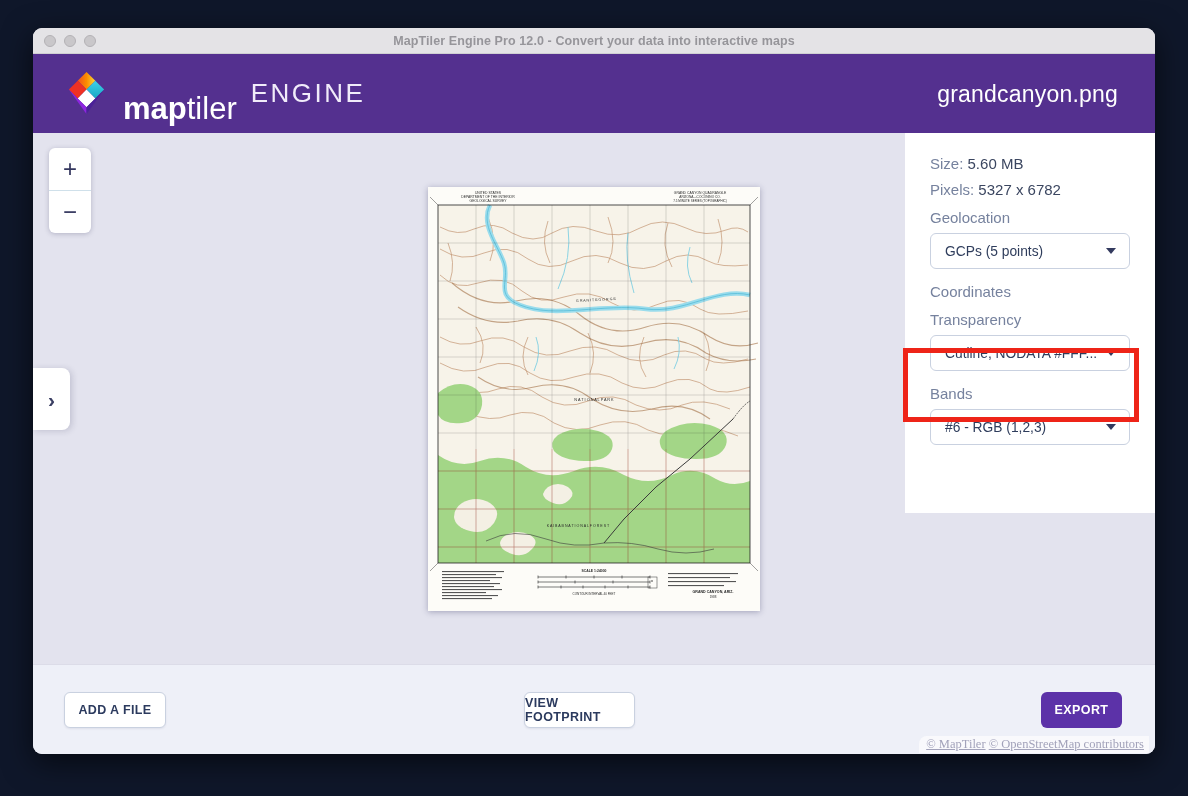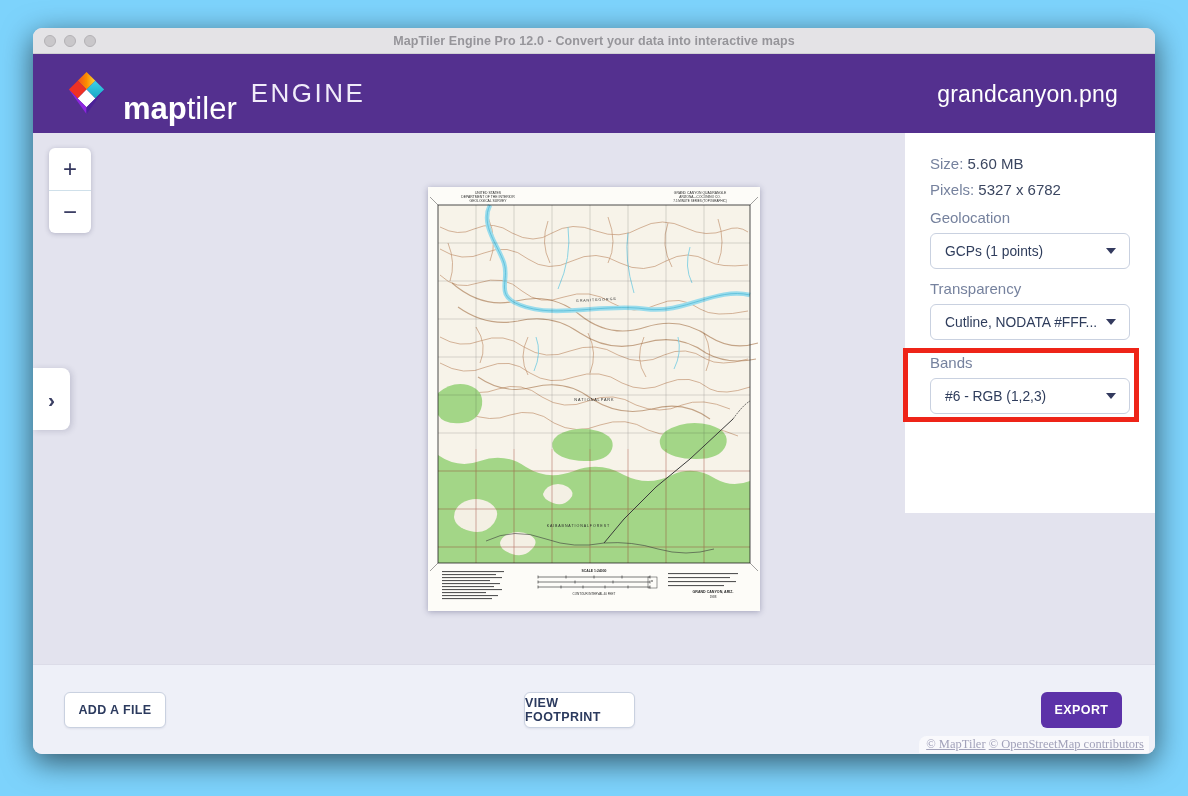--- a/index.html
+++ b/index.html
@@ -1,18 +1,18 @@
 <!DOCTYPE html>
 <html><head>
 <meta charset="utf-8">
 <style>
   * { margin:0; padding:0; box-sizing:border-box; }
   html,body { width:1188px; height:796px; background:#000; overflow:hidden;
               font-family:"Liberation Sans", sans-serif; }
-  .stage { position:relative; width:1188px; height:796px; background:#7dd3fc; }
+  .stage { position:relative; width:1188px; height:796px; background:#0f172a; }
   .window { position:absolute; left:33px; top:28px; width:1122px; height:726px;
             border-radius:9px; overflow:hidden; background:#e3e3ee;
             box-shadow:0 8px 30px rgba(0,0,0,.6); }
 
   
   .titlebar { position:absolute; left:0; top:0; width:100%; height:26px;
               background:#e4e3e6; border-bottom:1px solid #cfcfd2;
               display:flex; align-items:center; }
   .lights { display:flex; gap:8px; margin-left:11px; }
   .light { width:12px; height:12px; border-radius:50%;
@@ -266,24 +266,25 @@
           <span class="sb-key">Size:</span>
           <span class="sb-val">5.60 MB</span>
         </div>
         <div class="sb-row">
           <span class="sb-key">Pixels:</span>
           <span class="sb-val">5327 x 6782</span>
         </div>
 
         <div class="field-label">Geolocation</div>
         <div class="dropdown">
-          <span class="dd-value">GCPs (1 points)</span>
+          <span class="dd-value">GCPs (5 points)</span>
           <span class="dd-caret"></span>
         </div>
 
+        <div class="field-label" style="margin-top:14px">Coordinates</div>
 
         <div class="field-label" style="">Transparency</div>
         <div class="dropdown">
           <span class="dd-value">Cutline, NODATA #FFF...</span>
           <span class="dd-caret"></span>
         </div>
 
         <div class="field-label" style="margin-top:14px">Bands</div>
         <div class="dropdown">
           <span class="dd-value">#6 - RGB (1,2,3)</span>

